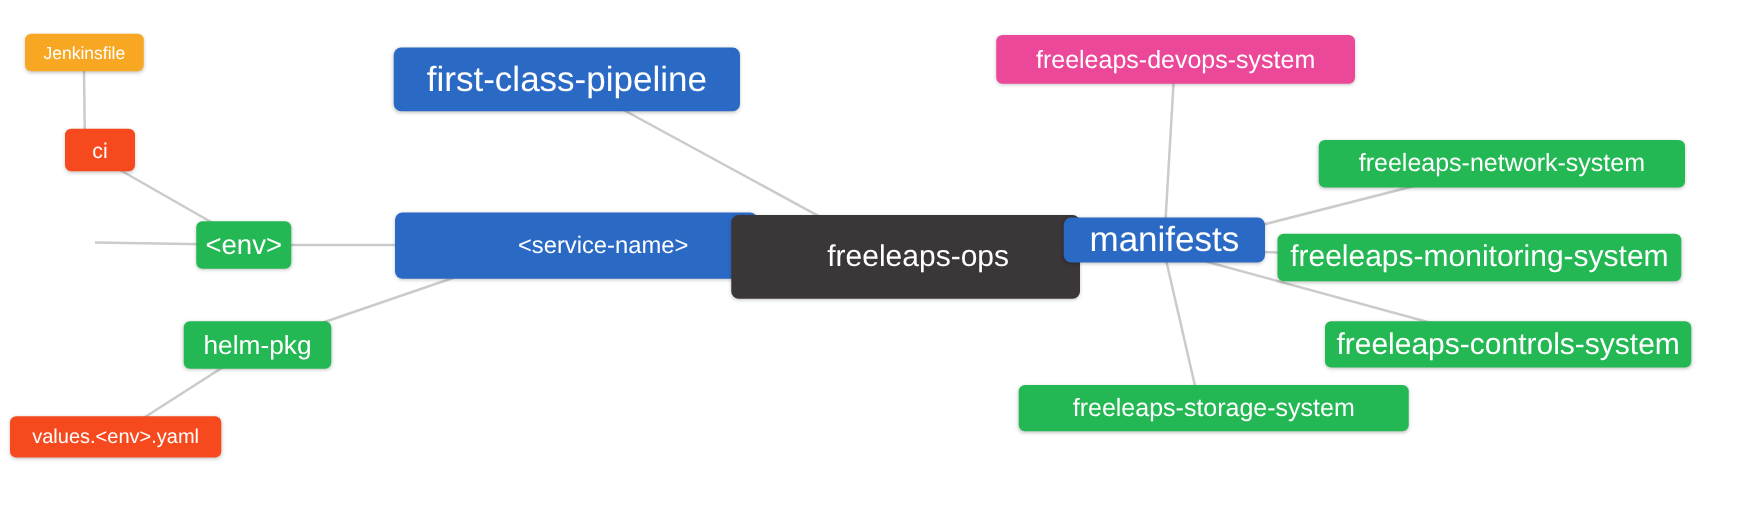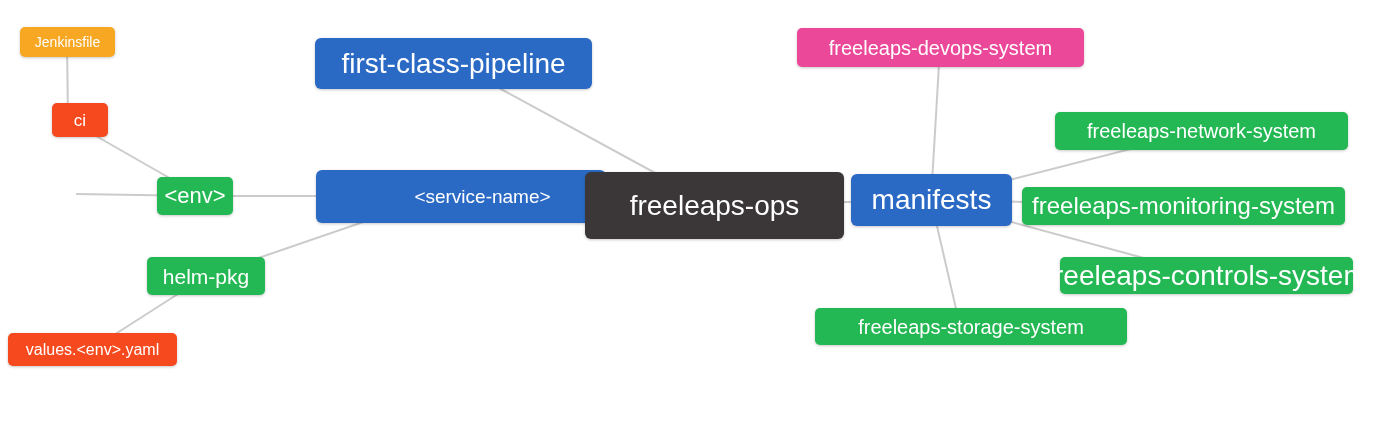--- a/index.html
+++ b/index.html
@@ -55,31 +55,31 @@
 
   <div class="node red r5" style="left: 52px; top: 103px; width: 56px; height: 34px; font-size: 17px; background: rgb(246, 73, 29);">ci</div>
 
 
   <div class="node green r5" style="left: 157px; top: 177px; width: 76px; height: 38px; font-size: 22px; background: rgb(35, 184, 83);">&lt;env&gt;</div>
 
   <div class="node blue r6" style="left: 315px; top: 38px; width: 277px; height: 51px; font-size: 28px; background: rgb(42, 106, 197);">first-class-pipeline</div>
 
   <div class="node blue r6" style="left: 316px; top: 170px; width: 247px; height: 53px; font-size: 19px; background: rgb(42, 106, 197); padding-left: 43px;">&lt;service-name&gt;</div>
 
-  <div class="node dark r6" style="left: 585px; top: 172px; width: 259px; height: 67px; font-size: 28px; background: rgb(59, 55, 56);">freeleaps-ops</div>
+  <div class="node dark r6" style="left: 585px; top: 172px; width: 259px; height: 67px; font-size: 24px; background: rgb(59, 55, 56); padding-left: 20px;">freeleaps-ops</div>
 
-  <div class="node blue r6" style="left: 851px; top: 174px; width: 161px; height: 52px; font-size: 28px; background: rgb(42, 106, 197);">manifests</div>
+  <div class="node blue r6" style="left: 851px; top: 174px; width: 161px; height: 36px; font-size: 28px; background: rgb(42, 106, 197);">manifests</div>
 
   <div class="node green r5" style="left: 147px; top: 257px; width: 118px; height: 38px; font-size: 21px; background: rgb(35, 184, 83);">helm-pkg</div>
 
   <div class="node red r5" style="left: 8px; top: 333px; width: 169px; height: 33px; font-size: 16px; background: rgb(246, 73, 29);">values.&lt;env&gt;.yaml</div>
 
   <div class="node green r5" style="left: 797px; top: 28px; width: 287px; height: 39px; font-size: 20px; background: #ec4899;">freeleaps-devops-system</div>
 
   <div class="node green r5" style="left: 1055px; top: 112px; width: 293px; height: 38px; font-size: 20px; background: rgb(35, 184, 83);">freeleaps-network-system</div>
 
   <div class="node green r5" style="left: 1022px; top: 187px; width: 323px; height: 38px; font-size: 24px; background: rgb(35, 184, 83);">freeleaps-monitoring-system</div>
 
-  <div class="node green r5" style="left: 1060px; top: 257px; width: 293px; height: 37px; font-size: 28px; background: rgb(35, 184, 83);">freeleaps-controls-system</div>
+  <div class="node green r5" style="left: 1060px; top: 257px; width: 293px; height: 37px; font-size: 24px; background: rgb(35, 184, 83);">freeleaps-controls-system</div>
 
   <div class="node green r5" style="left: 815px; top: 308px; width: 312px; height: 37px; font-size: 20px; background: rgb(35, 184, 83);">freeleaps-storage-system</div>
 
 </div>
 
 </body></html>

